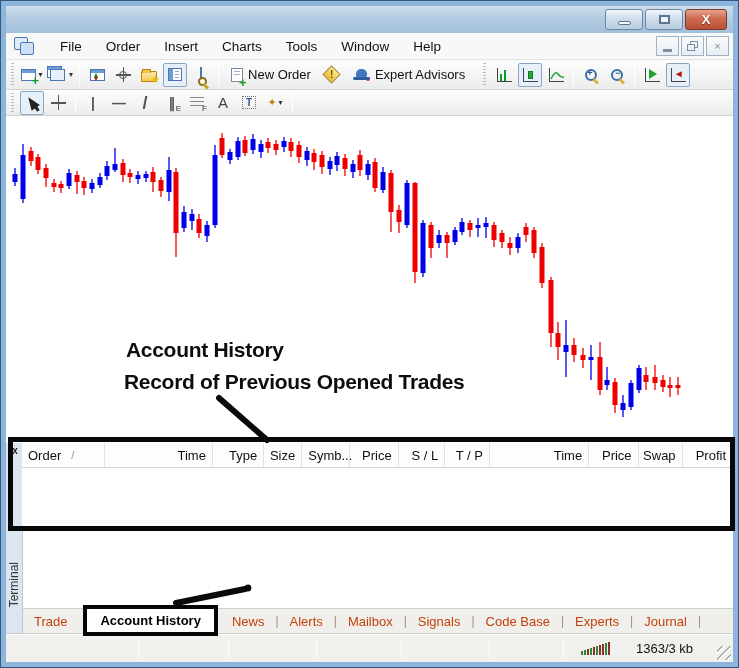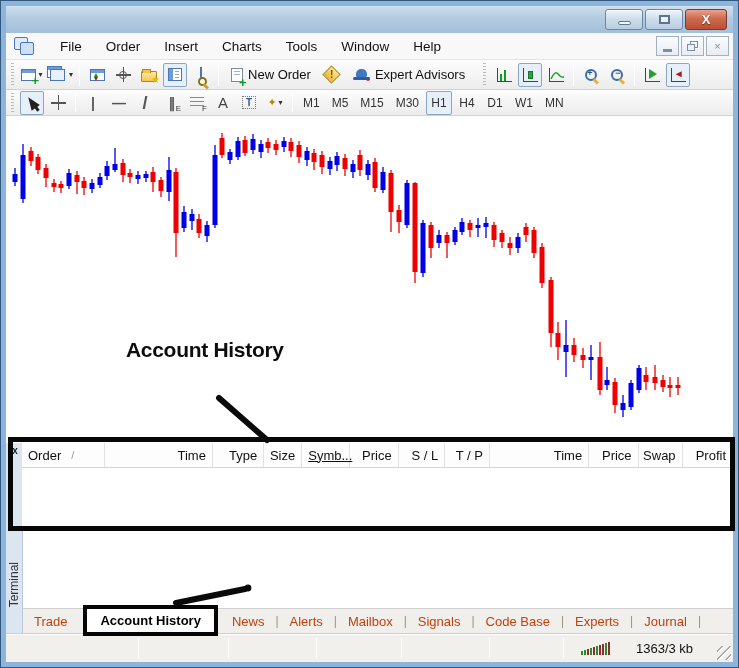--- a/index.html
+++ b/index.html
@@ -301,31 +301,20 @@
     <span class="tbtn">
         <span class="tlabel-box">
           <span>T</span>
         </span>
       </span>
     <span class="tbtn">
         <span class="arrows-tool">✦</span>
         <span class="caret">▾</span>
       </span>
     <span class="tsep"></span>
-    <span id="tf-buttons" style="display:flex;align-items:center;">
-        <span class="tbtn tf">M1</span>
-        <span class="tbtn tf">M5</span>
-        <span class="tbtn tf">M15</span>
-        <span class="tbtn tf">M30</span>
-        <span class="tbtn tf pressed">H1</span>
-        <span class="tbtn tf">H4</span>
-        <span class="tbtn tf">D1</span>
-        <span class="tbtn tf">W1</span>
-        <span class="tbtn tf">MN</span>
-      </span>
   </div>
 
   <div id="chart">
     <svg id="chart-svg" width="739" height="321" viewBox="0 116 739 321">
         <g>
           <line x1="15" x2="15" y1="168" y2="186" stroke="#0000E8" stroke-width="1.3"></line>
           <rect x="12.5" y="174" width="5" height="8" fill="#0000E8"></rect>
         </g>
         <g>
           <line x1="23" x2="23" y1="144" y2="203" stroke="#0000E8" stroke-width="1.3"></line>
@@ -664,20 +653,21 @@
           <rect x="667.5" y="385" width="5" height="3" fill="#EE0000"></rect>
         </g>
         <g>
           <line x1="678" x2="678" y1="377" y2="395" stroke="#EE0000" stroke-width="1.3"></line>
           <rect x="675.5" y="385" width="5" height="3" fill="#EE0000"></rect>
         </g>
       </svg>
   </div>
 
   <div class="anno-text" style="left:126px;top:338px;">Account History</div>
+  <div class="anno-text" style="left:124px;top:370px;">Record of Previous Opened Trades</div>
   <svg id="arrows-svg" width="739" height="668">
     <line x1="219" y1="398" x2="267" y2="440" stroke="#0a0a0a" stroke-width="6" stroke-linecap="round"></line>
     <line x1="176" y1="603" x2="245" y2="589" stroke="#0a0a0a" stroke-width="6" stroke-linecap="round"></line>
     <circle cx="248" cy="588" r="3.4" fill="#0a0a0a"></circle>
   </svg>
   <div id="anno-box1"></div>
 
   <div id="term-strip">
     <div id="term-close">x</div>
     <div id="term-side-label">Terminal</div>
@@ -690,21 +680,21 @@
         </div>
         <div class="tcol ar" style="width: 112px;">
           <span>Time</span>
         </div>
         <div class="tcol ar" style="width: 53px;">
           <span>Type</span>
         </div>
         <div class="tcol ar" style="width: 38px;">
           <span>Size</span>
         </div>
-        <div class="tcol al" style="width: 48px; text-decoration: underline;">
+        <div class="tcol al" style="width: 48px;">
           <span>Symb...</span>
         </div>
         <div class="tcol ar" style="width: 50px;">
           <span>Price</span>
         </div>
         <div class="tcol ar" style="width: 48px;">
           <span>S / L</span>
         </div>
         <div class="tcol ar" style="width: 46px;">
           <span>T / P</span>

